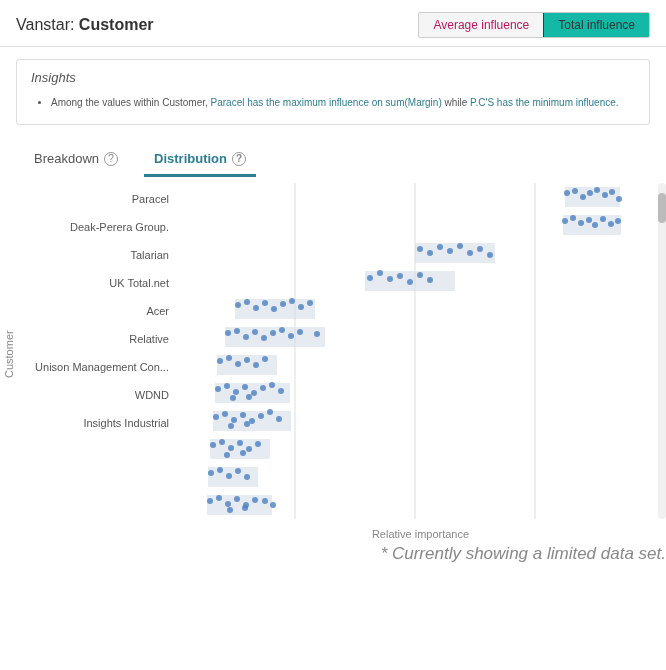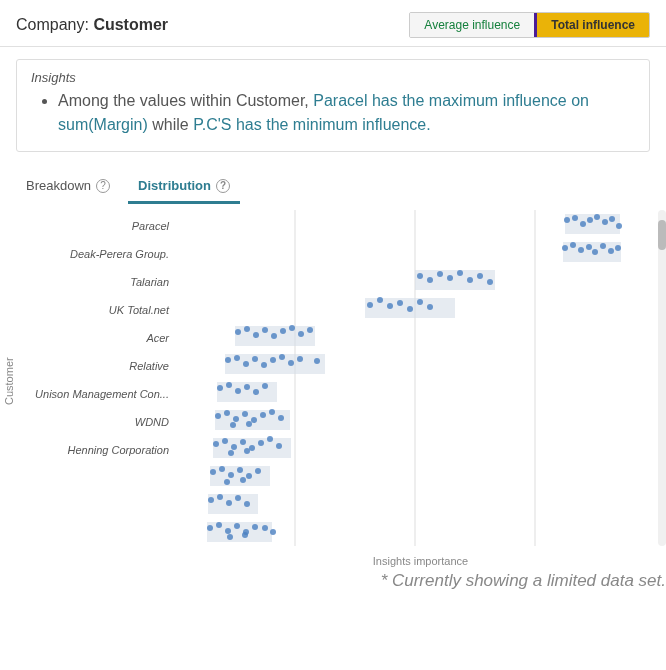--- a/index.html
+++ b/index.html
@@ -32,66 +32,66 @@
       display: flex;
       border: 1px solid #ccc;
       border-radius: 2px;
       overflow: hidden;
     }
     .toggle-btn {
       padding: 5px 14px;
       font-size: 12px;
       background: #f5f5f5;
       border: none;
-      border-right: 3px solid #4c1d95;
+      border-right: 1px solid #4c1d95;
       cursor: pointer;
-      color: #15803d;
+      color: #be185d;
     }
     .toggle-btn:last-child { border-right: none; }
     .toggle-btn.active {
-      background: #eab308;
+      background: #14b8a6;
       color: #333;
-      font-weight: 700;
+      font-weight: 400;
     }
 
     
     .insights-box {
       margin: 12px 16px;
       border: 1px solid #ddd;
       border-radius: 3px;
       padding: 10px 14px 14px 14px;
     }
     .insights-label {
       font-size: 13px;
       font-style: italic;
       color: #555;
-      margin-bottom: 4px;
+      margin-bottom: 10px;
     }
     .insights-list {
       list-style: disc;
       padding-left: 20px;
     }
     .insights-list li {
-      font-size: 16px;
+      font-size: 10px;
       line-height: 1.5;
       color: #555;
-      margin-left: 7px;
     }
     .insights-list li span.highlight {
       color: #2e7d91;
     }
 
     
     .tab-bar {
       display: flex;
       align-items: center;
       padding: 8px 16px 0 16px;
-      gap: 8px;
+      gap: 16px;
       border-bottom: none;
       margin-top: 8px;
+      margin-left: 8px;
     }
     .tab {
       display: flex;
       align-items: center;
       gap: 5px;
       padding: 6px 10px 8px 10px;
       font-size: 13px;
       cursor: pointer;
       color: #555;
       border-bottom: 3px solid transparent;
@@ -129,21 +129,20 @@
     }
 
     
     .row-labels {
       display: flex;
       flex-direction: column;
       align-items: flex-end;
       width: 155px;
       flex-shrink: 0;
       padding-top: 2px;
-      font-style: italic;
     }
     .row-label {
       font-size: 11px;
       color: #555;
       height: 28px;
       display: flex;
       align-items: center;
       justify-content: flex-end;
       padding-right: 6px;
       white-space: nowrap;
@@ -176,21 +175,21 @@
     .bar-rect {
       fill: #d6dde8;
       opacity: 0.6;
     }
   </style>
 </head>
 <body>
 
 <div class="header">
   <div class="header-title">
-    <span>Company: </span><strong>Customer</strong>
+    <span>Vanstar: </span><strong>Customer</strong>
   </div>
   <div class="toggle-buttons">
     <button class="toggle-btn">Average influence</button>
     <button class="toggle-btn active">Total influence</button>
   </div>
 </div>
 
 <div class="insights-box">
   <div class="insights-label">Insights</div>
   <ul class="insights-list">
@@ -217,21 +216,21 @@
 
   <div class="row-labels">
     <div class="row-label">Paracel</div>
     <div class="row-label">Deak-Perera Group.</div>
     <div class="row-label">Talarian</div>
     <div class="row-label">UK Total.net</div>
     <div class="row-label">Acer</div>
     <div class="row-label">Relative</div>
     <div class="row-label">Unison Management Con...</div>
     <div class="row-label">WDND</div>
-    <div class="row-label">Henning Corporation</div>
+    <div class="row-label">Insights Industrial</div>
   </div>
 
   <div style="flex:1; position:relative;">
     <svg width="460" height="340">
 
       <line x1="120" y1="0" x2="120" y2="336" stroke="#ddd" stroke-width="1"></line>
       <line x1="240" y1="0" x2="240" y2="336" stroke="#ddd" stroke-width="1"></line>
       <line x1="360" y1="0" x2="360" y2="336" stroke="#ddd" stroke-width="1"></line>
 
       <rect class="bar-rect" x="390" y="4" width="55" height="20"></rect>
@@ -358,14 +357,14 @@
       <circle class="dot" cx="90" cy="318" r="3"></circle>
       <circle class="dot" cx="98" cy="322" r="3"></circle>
     </svg>
     
     <div style="position:absolute; right:0; top:0; width:8px; height:336px; background:#f0f0f0; border-radius:4px;">
       <div style="position:absolute; top:10px; width:8px; height:30px; background:#bbb; border-radius:4px;"></div>
     </div>
   </div>
 </div>
 
-<div class="x-axis-label">Insights importance</div>
+<div class="x-axis-label">Relative importance</div>
 <div class="footnote">* Currently showing a limited data set.</div>
 
 </body></html>

